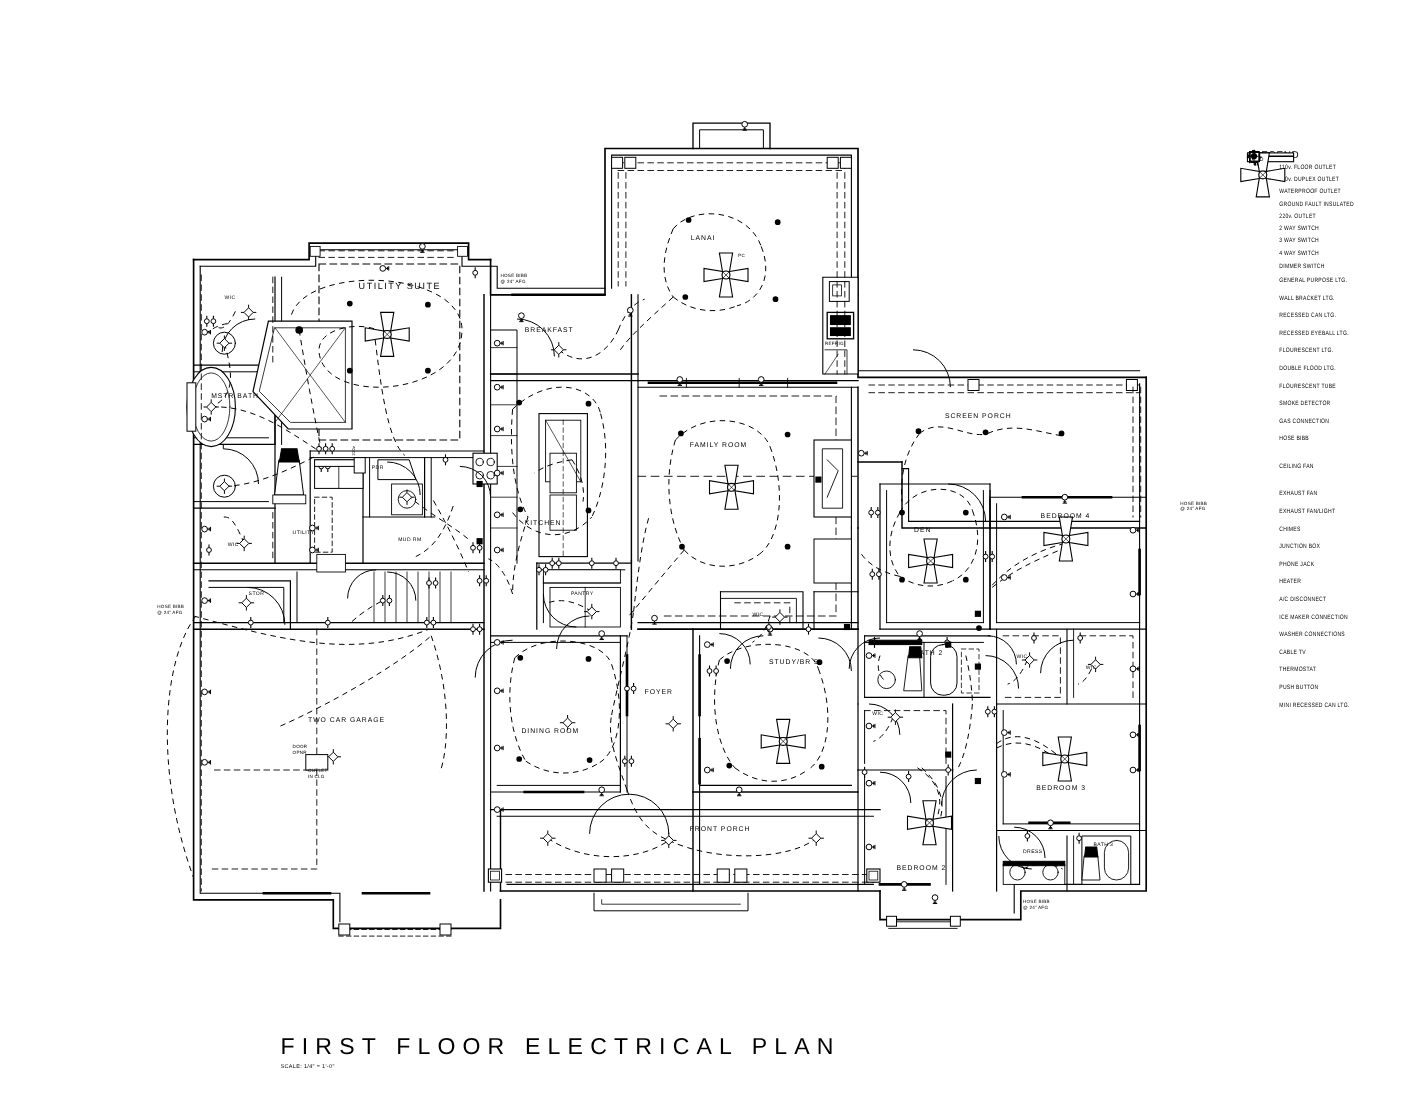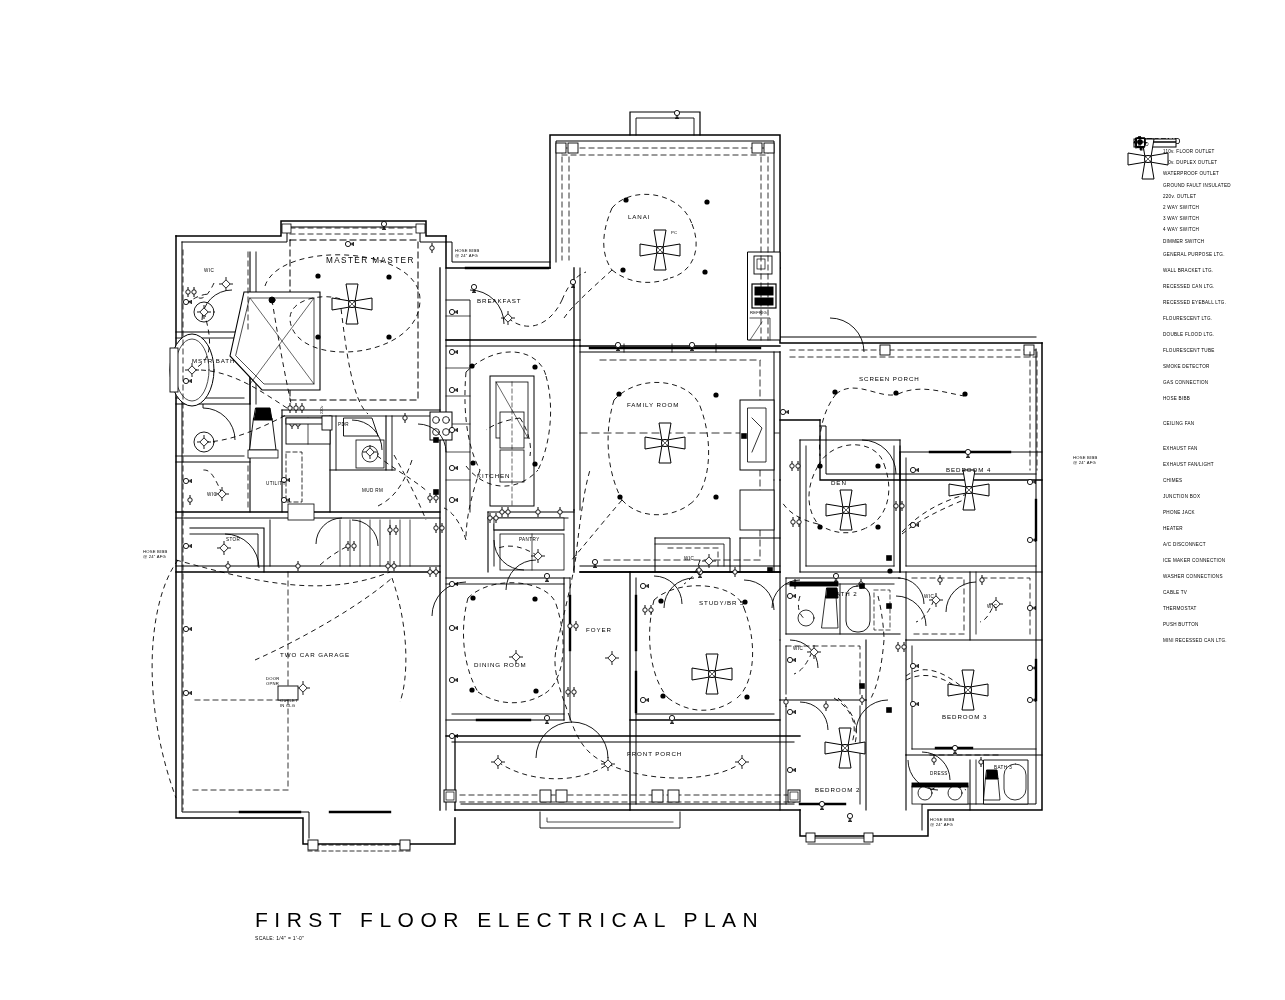--- a/index.html
+++ b/index.html
@@ -26,21 +26,21 @@
   .rm{position:absolute;font-size:8.2px;letter-spacing:1.4px;white-space:nowrap;
       font-family:"Liberation Sans",sans-serif;}
   .rm.sm{font-size:6.2px;letter-spacing:.9px;}
   .rm.xs{font-size:4.6px;letter-spacing:.4px;line-height:5.4px;}
   .note{position:absolute;font-size:4.2px;letter-spacing:.2px;line-height:5px;
         white-space:nowrap;}
 
   
   #title{position:absolute;left:255px;top:908px;}
   #title .t1{font-size:21px;letter-spacing:6.5px;white-space:nowrap;
-        font-weight:300;font-family:"Liberation Sans",sans-serif;}
+        font-weight:300;font-family:"Liberation Sans",sans-serif;margin-top:32px;}
   #title .t2{font-size:5px;letter-spacing:.3px;margin-top:3px;}
 </style>
 </head>
 <body>
 
 <div id="sheet">
 
 <svg viewBox="0 0 1285 1000">
   <defs>
 
@@ -764,21 +764,21 @@
     <rect x="790" y="582" width="48" height="4" fill="#000"></rect>
   </g>
 
   <rect x="278" y="686" width="20" height="14" stroke="#000" stroke-width=".9" fill="#fff"></rect>
 
   <rect x="322" y="416" width="10" height="14" stroke="#000" stroke-width=".9" fill="#fff"></rect>
 
 </svg>
 
 <div id="room-labels">
-  <span class="rm" style="left:326px;top:256px;">MASTER MASTER</span>
+  <span class="rm" style="left:326px;top:256px;">UTILITY SUITE</span>
   <span class="rm sm" style="left:192px;top:357px;">MSTR BATH</span>
   <span class="rm xs" style="left:204px;top:268px;">WIC</span>
   <span class="rm xs" style="left:207px;top:492px;">WIC</span>
   <span class="rm xs" style="left:266px;top:481px;">UTILITY</span>
   <span class="rm xs" style="left:338px;top:422px;">PDR</span>
   <span class="rm xs" style="left:362px;top:488px;">MUD RM</span>
   <span class="rm xs" style="left:226px;top:537px;">STOR</span>
   <span class="rm sm" style="left:280px;top:651px;">TWO CAR GARAGE</span>
   <span class="rm sm" style="left:477px;top:297px;">BREAKFAST</span>
   <span class="rm sm" style="left:477px;top:472px;">KITCHEN</span>

